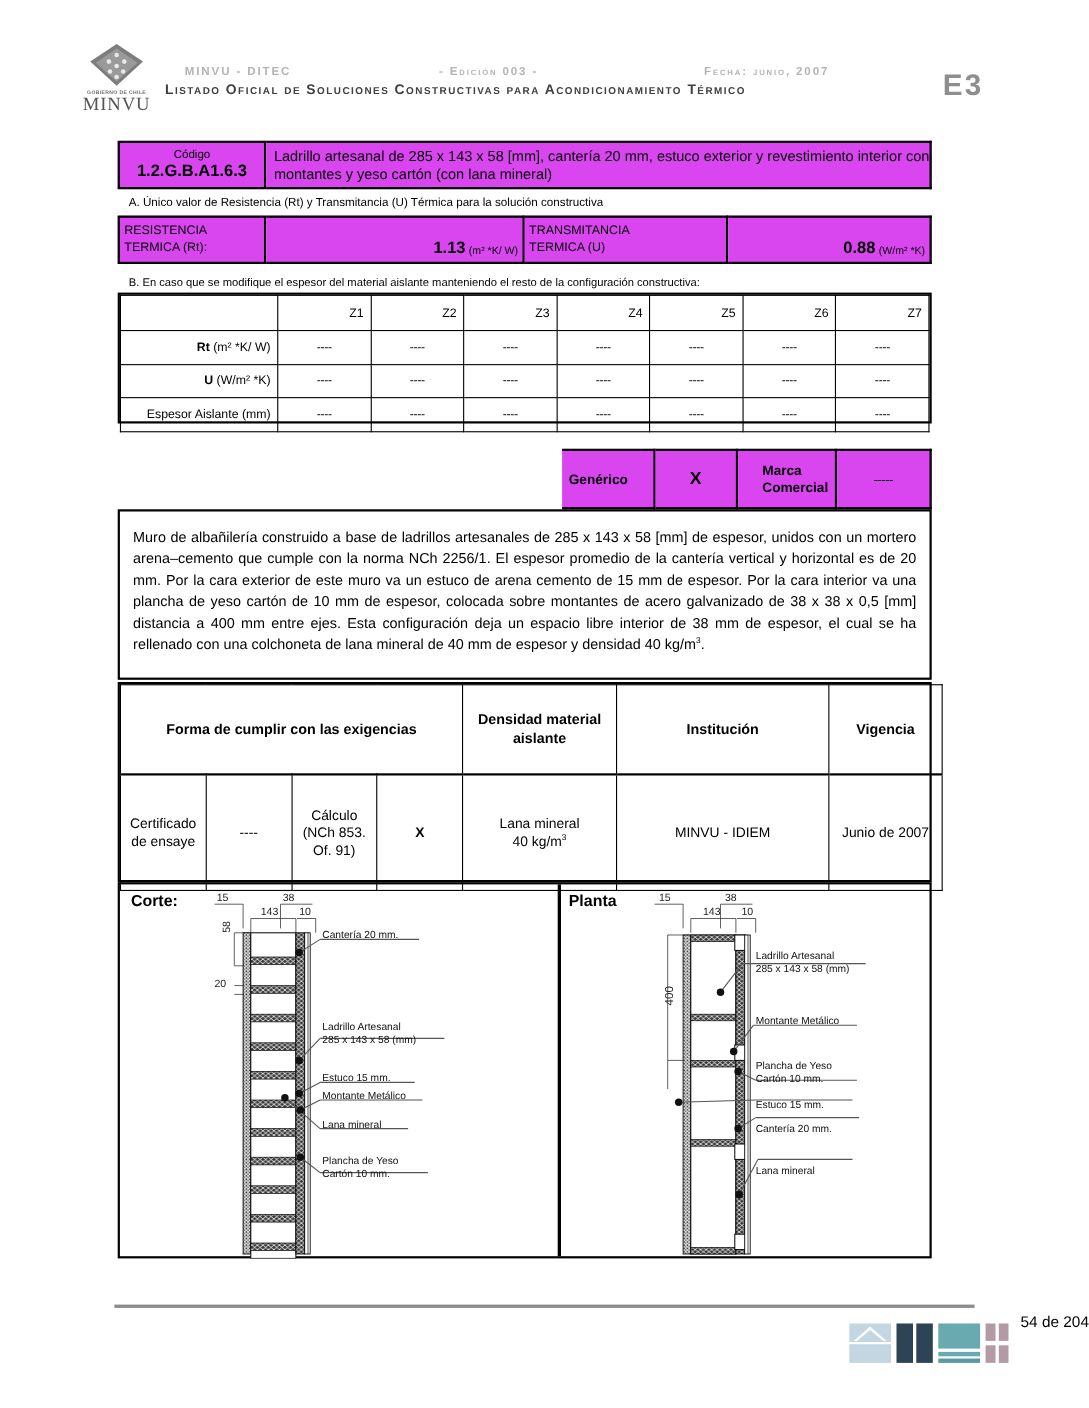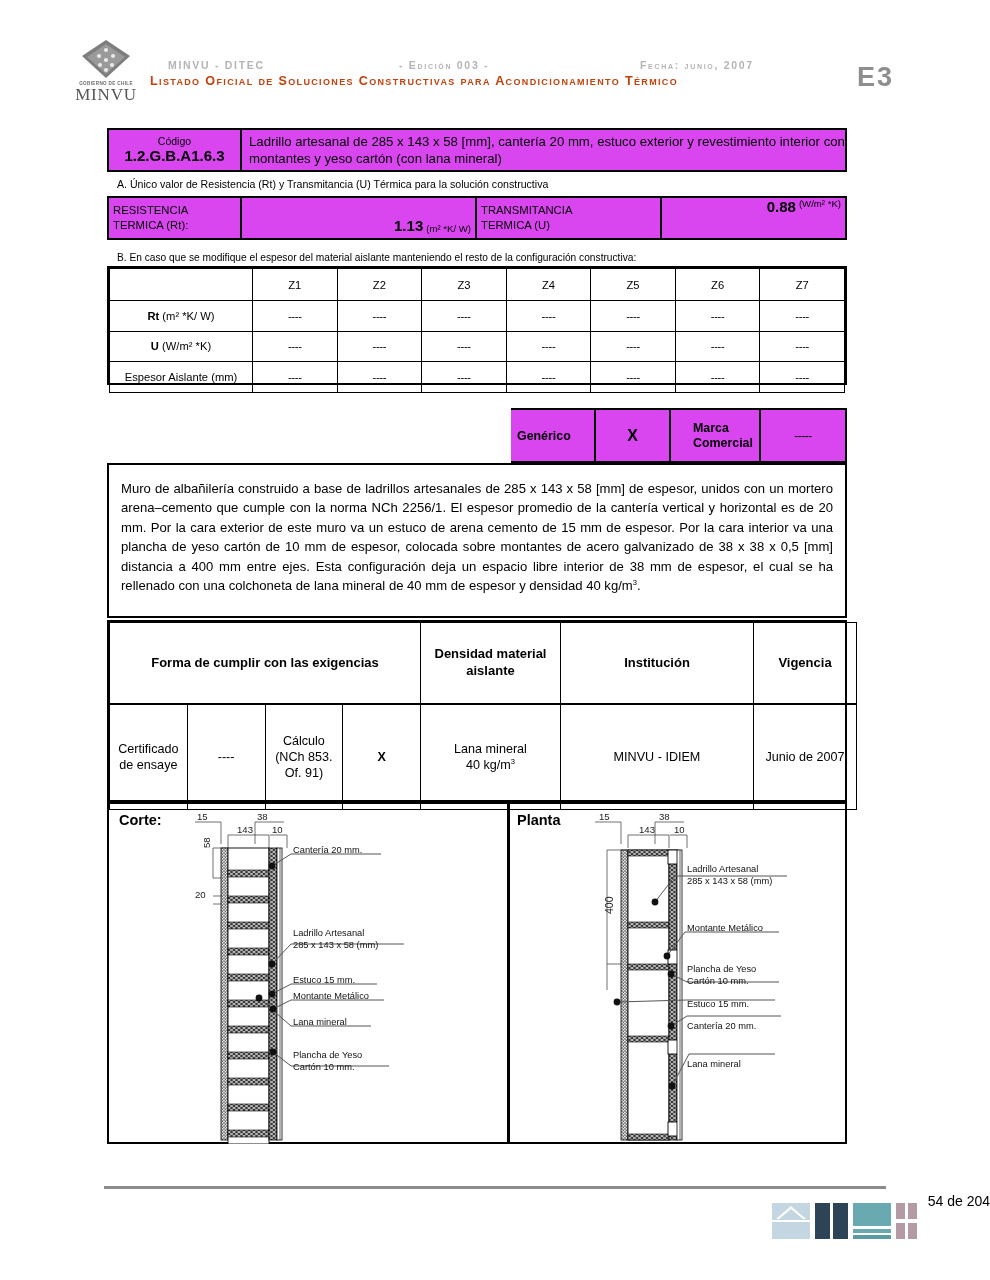--- a/index.html
+++ b/index.html
@@ -10,21 +10,21 @@
   .logo-minvu{position:absolute;left:66px;top:38px;width:80px;height:62px;text-align:center;}
   .logo-diamond{width:52px;height:42px;margin:0 auto;position:relative;}
   .logo-gob{font-size:4.6px;letter-spacing:.35px;color:#6b6b6b;margin-top:1px;font-weight:bold;}
   .logo-word{font-family:"Liberation Serif",serif;font-size:17px;letter-spacing:.8px;color:#555;line-height:1;margin-top:0px;}
 
   .hdr-line1{position:absolute;top:59px;left:0;width:990px;height:14px;color:#b4b4b4;
     font-size:10.5px;letter-spacing:1.7px;font-variant:small-caps;font-weight:bold;}
   .hdr-l1a{position:absolute;left:168px;top:0;}
   .hdr-l1b{position:absolute;left:399px;top:0;}
   .hdr-l1c{position:absolute;left:640px;top:0;}
-  .hdr-line2{position:absolute;top:74px;left:150px;width:700px;color:#c2410c;
+  .hdr-line2{position:absolute;top:74px;left:150px;width:700px;color:#404040;
     font-size:12.6px;letter-spacing:1.35px;font-variant:small-caps;font-weight:bold;white-space:nowrap;}
   .hdr-badge{position:absolute;left:857px;top:62px;color:#8e8e8e;font-size:27px;letter-spacing:2px;font-weight:bold;}
 
   
   .blk{position:absolute;box-sizing:border-box;}
   .cellbox{box-sizing:border-box;border:1px solid #000;background:#d946ef;position:absolute;}
 
   
   .codetbl{left:107px;top:128px;width:740px;height:44px;}
   .code-left{left:0;top:0;width:135px;height:100%;border:2.5px solid #000;display:flex;flex-direction:column;
@@ -38,31 +38,31 @@
   
   .capA{position:absolute;left:117px;top:178px;font-size:10.6px;}
   .rtbl{left:107px;top:196px;width:740px;height:44px;}
   .rt-c1{left:0;top:0;width:135px;height:100%;border:2.5px solid #000;display:flex;flex-direction:column;
     justify-content:center;padding-left:4px;font-size:11.3px;line-height:1.3;}
   .rt-c2{left:135px;top:0;width:235px;height:100%;border:2.5px solid #000;border-left:0;
     display:flex;align-items:flex-end;justify-content:flex-end;padding:0 4px 4px 0;}
   .rt-c3{left:370px;top:0;width:185px;height:100%;border:2.5px solid #000;border-left:0;
     display:flex;flex-direction:column;justify-content:center;padding-left:4px;font-size:11.3px;line-height:1.3;}
   .rt-c4{left:555px;top:0;width:185px;height:100%;border:2.5px solid #000;border-left:0;
-    display:flex;align-items:flex-start;justify-content:flex-end;padding:0 4px 4px 0;}
+    display:flex;align-items:flex-end;justify-content:flex-end;padding:0 4px 4px 0;}
   .bignum{font-size:15px;font-weight:bold;}
   .unit{font-size:9.6px;margin-left:3px;}
 
   
   .capB{position:absolute;left:117px;top:252px;font-size:10.2px;}
   .ztbl{left:107px;top:266px;width:740px;height:119px;border:2.5px solid #000;}
   .ztbl table{border-collapse:collapse;width:100%;height:100%;table-layout:fixed;}
   .ztbl td{border:1px solid #000;font-size:11.2px;padding:0 6px;height:29.5px;}
   .zhead td{height:31px;vertical-align:middle;}
-  .zlabel{text-align:center;}
+  .zlabel{text-align:right;}
   .zc{text-align:center;letter-spacing:-.3px;}
   .zb{font-weight:bold;}
   .sup{font-size:7.6px;vertical-align:super;}
 
   
   .dtbl{left:107px;top:408px;width:740px;height:55px;}
   .d-c1{left:0;top:0;width:404px;height:100%;border:2.5px solid #000;display:flex;align-items:center;padding-left:9px;}
   .d-c1 span{font-size:13.5px;font-weight:bold;}
   .d-c2{left:404px;top:0;width:85px;height:100%;border:2.5px solid #000;border-left:0;display:flex;align-items:center;padding-left:6px;}
   .d-c2 span{font-size:12.4px;font-weight:bold;}

